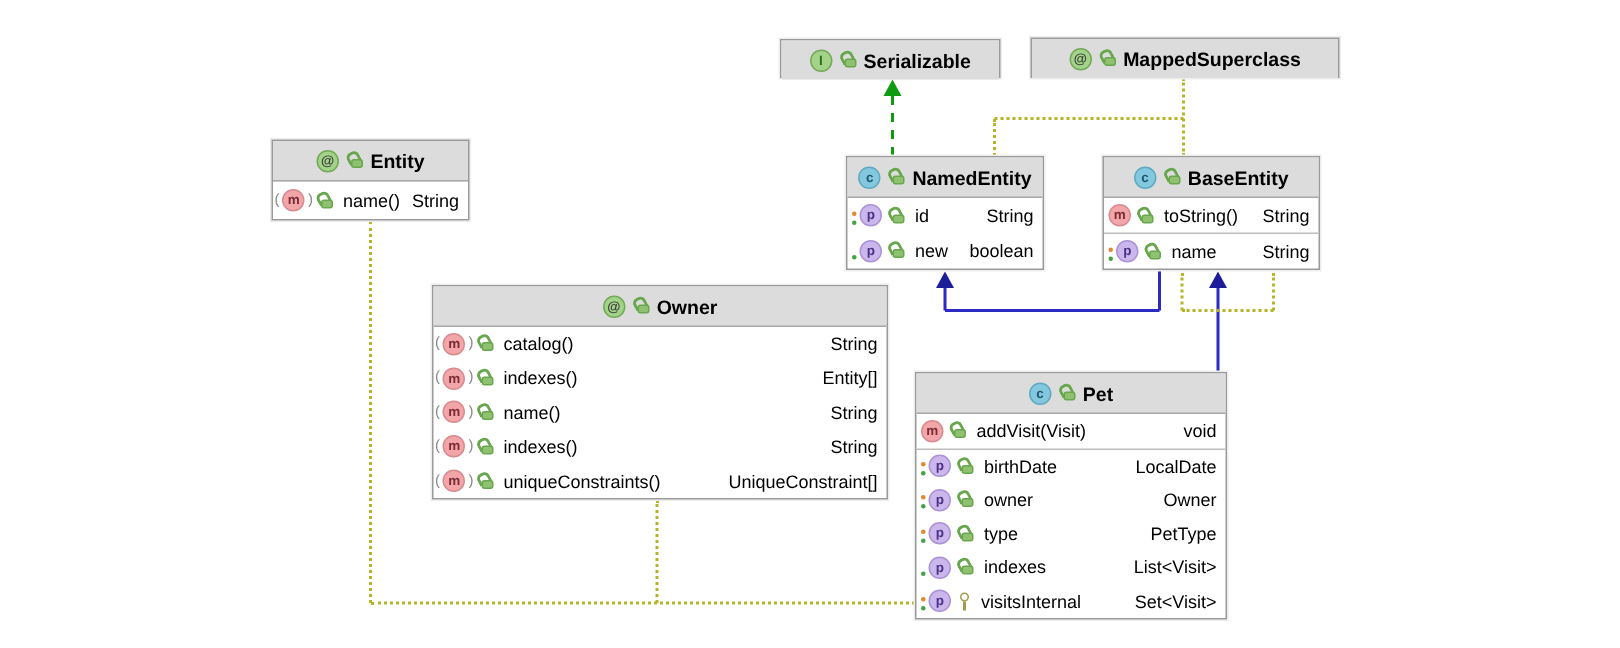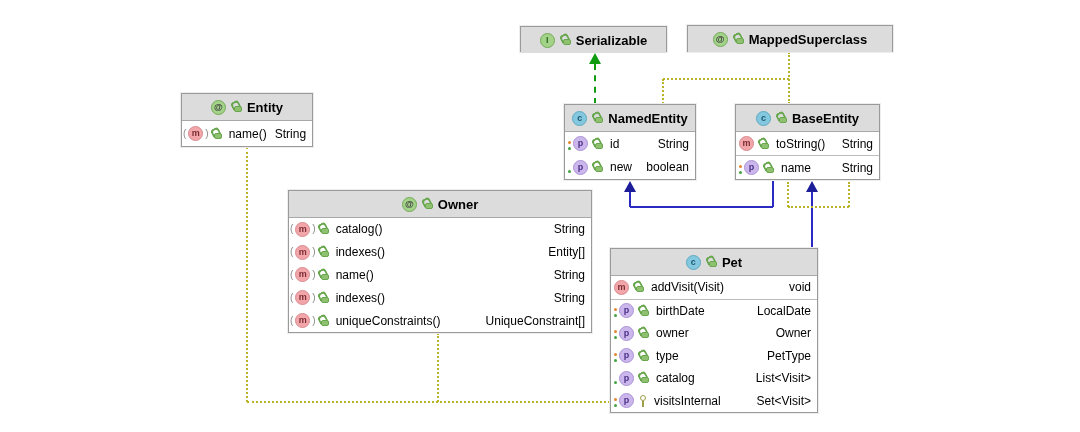--- a/index.html
+++ b/index.html
@@ -260,21 +260,21 @@
           <div class="mname">type</div>
           <div class="sp"></div>
           <div class="mtype">PetType</div>
         </div>
         <div class="uml-row">
           <div class="dots">
             <div class="gdot g"></div>
           </div>
           <div class="circ k-property">p</div>
           <div class="ic-lock"></div>
-          <div class="mname">catalog</div>
+          <div class="mname">indexes</div>
           <div class="sp"></div>
           <div class="mtype">List&lt;Visit&gt;</div>
         </div>
         <div class="uml-row">
           <div class="dots">
             <div class="gdot o"></div>
             <div class="gdot g"></div>
           </div>
           <div class="circ k-property">p</div>
           <div class="ic-key"></div>

